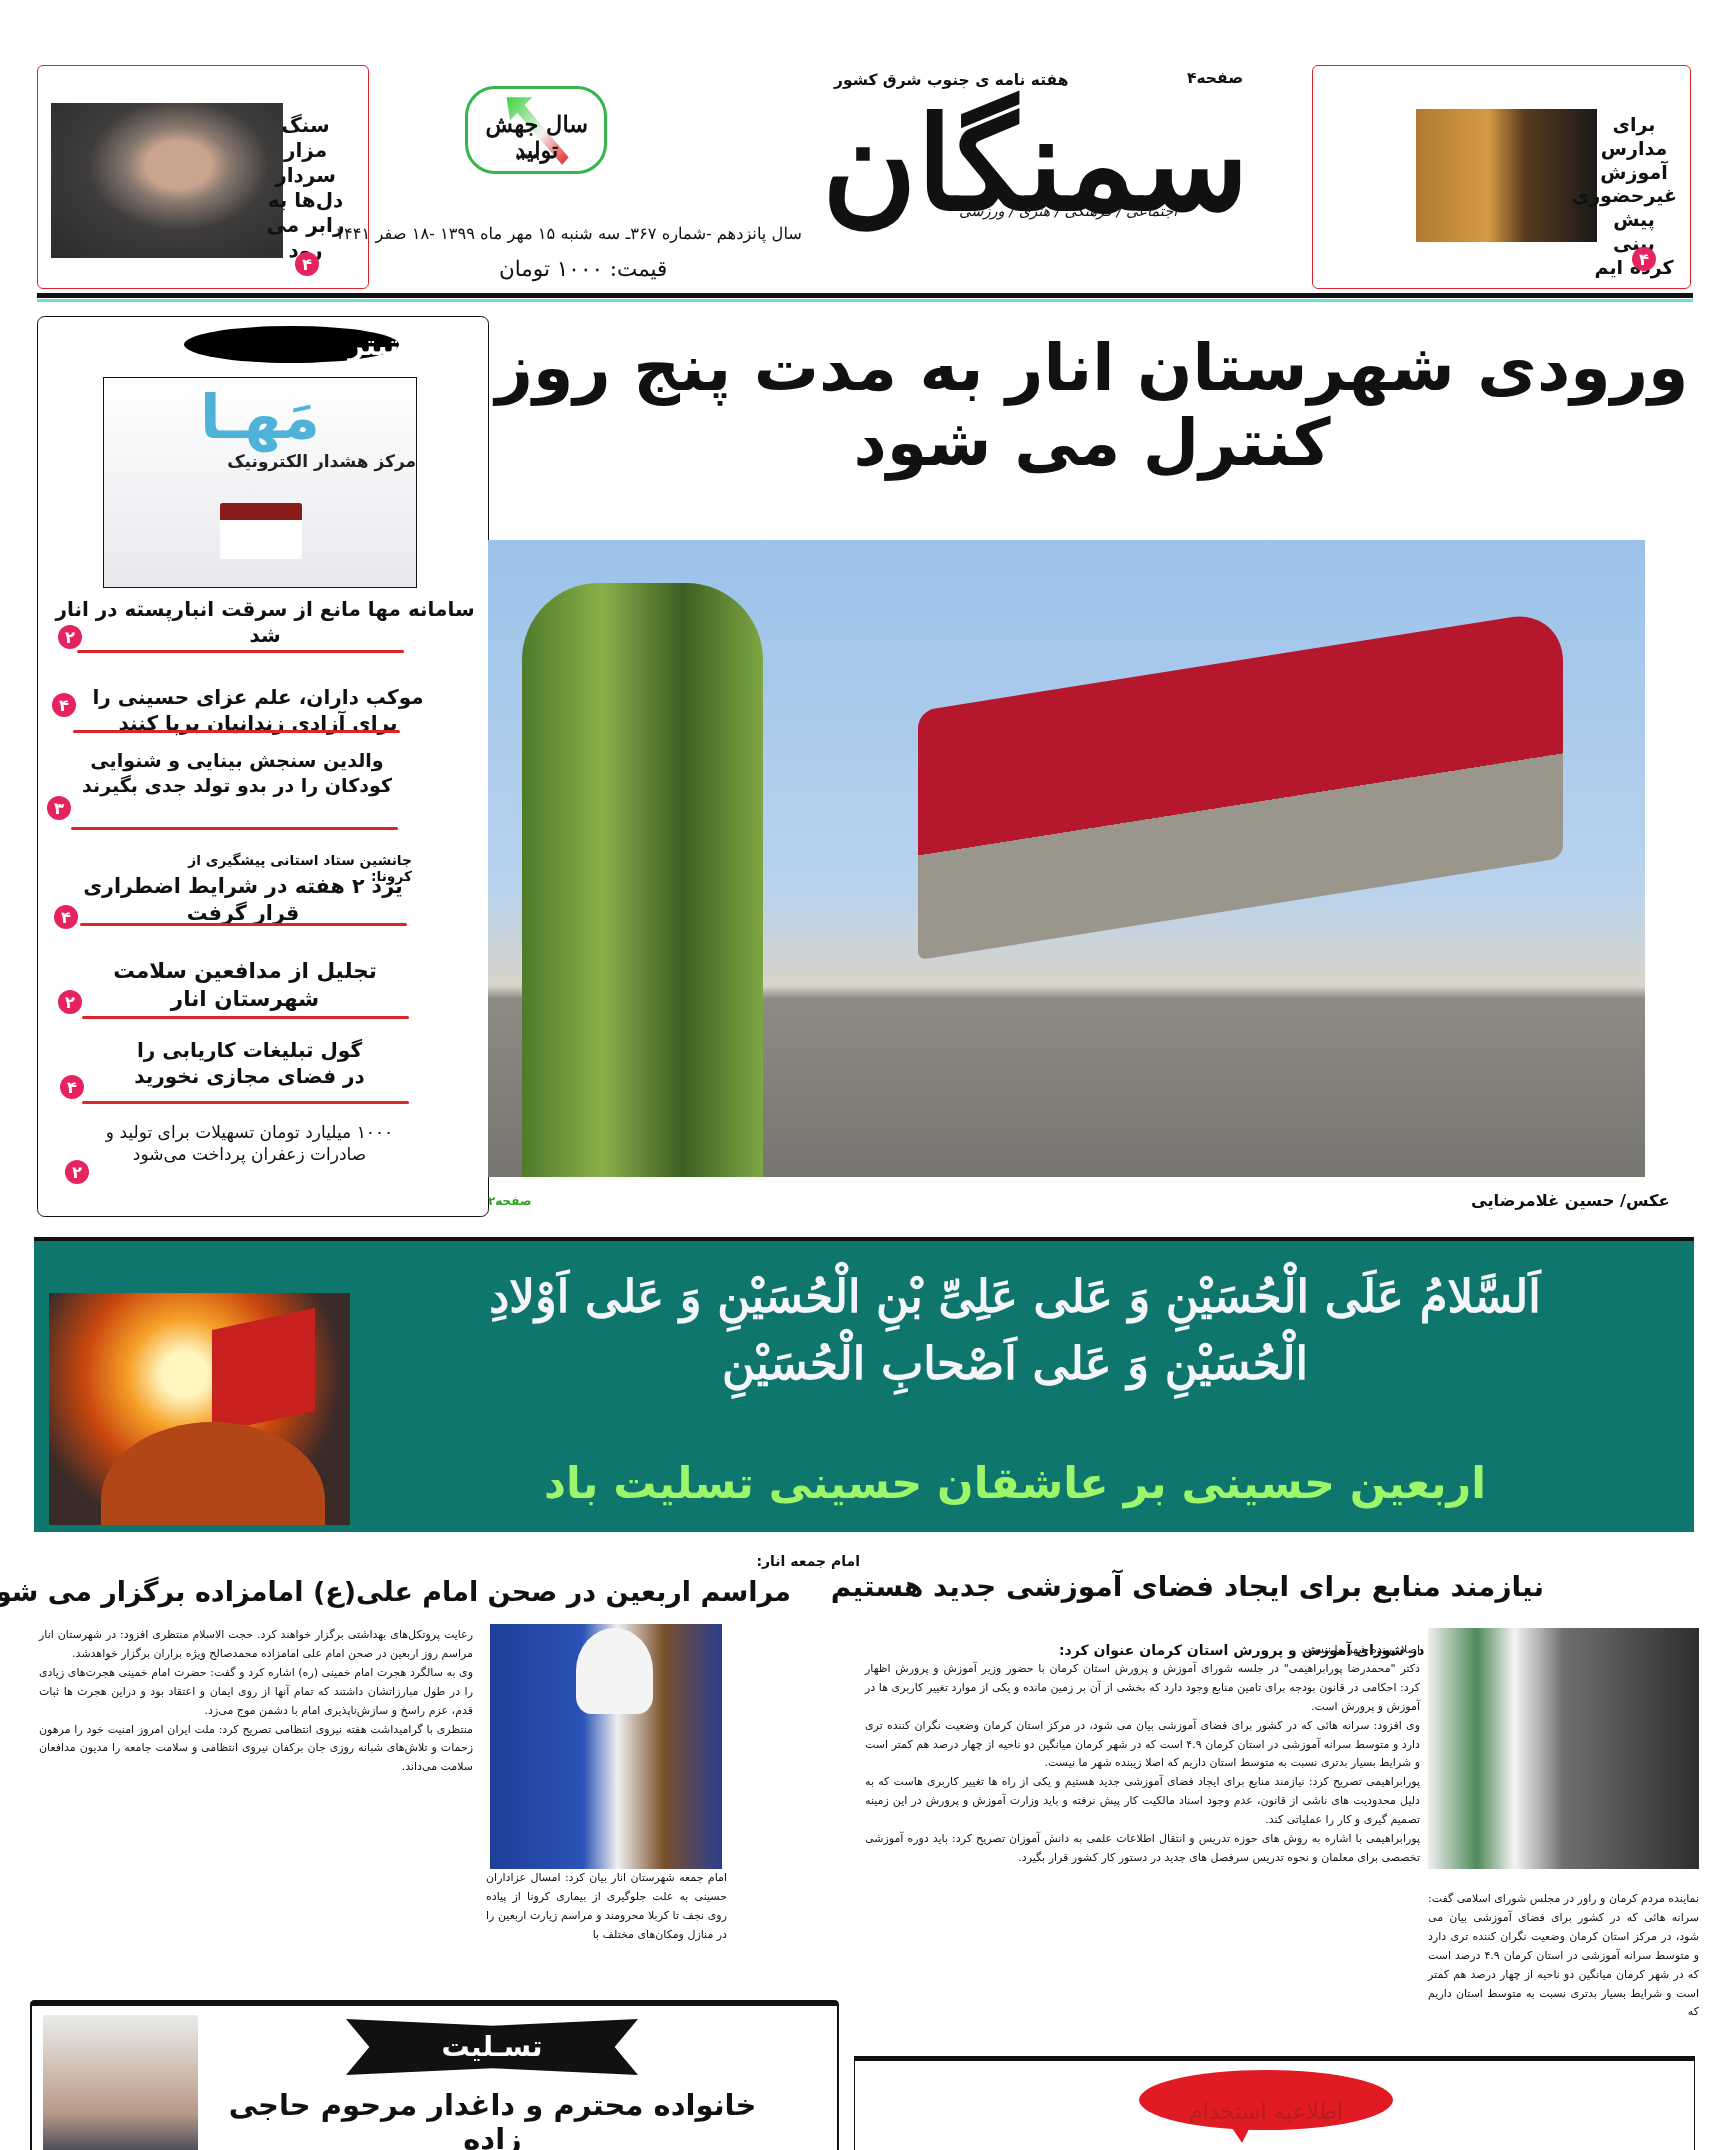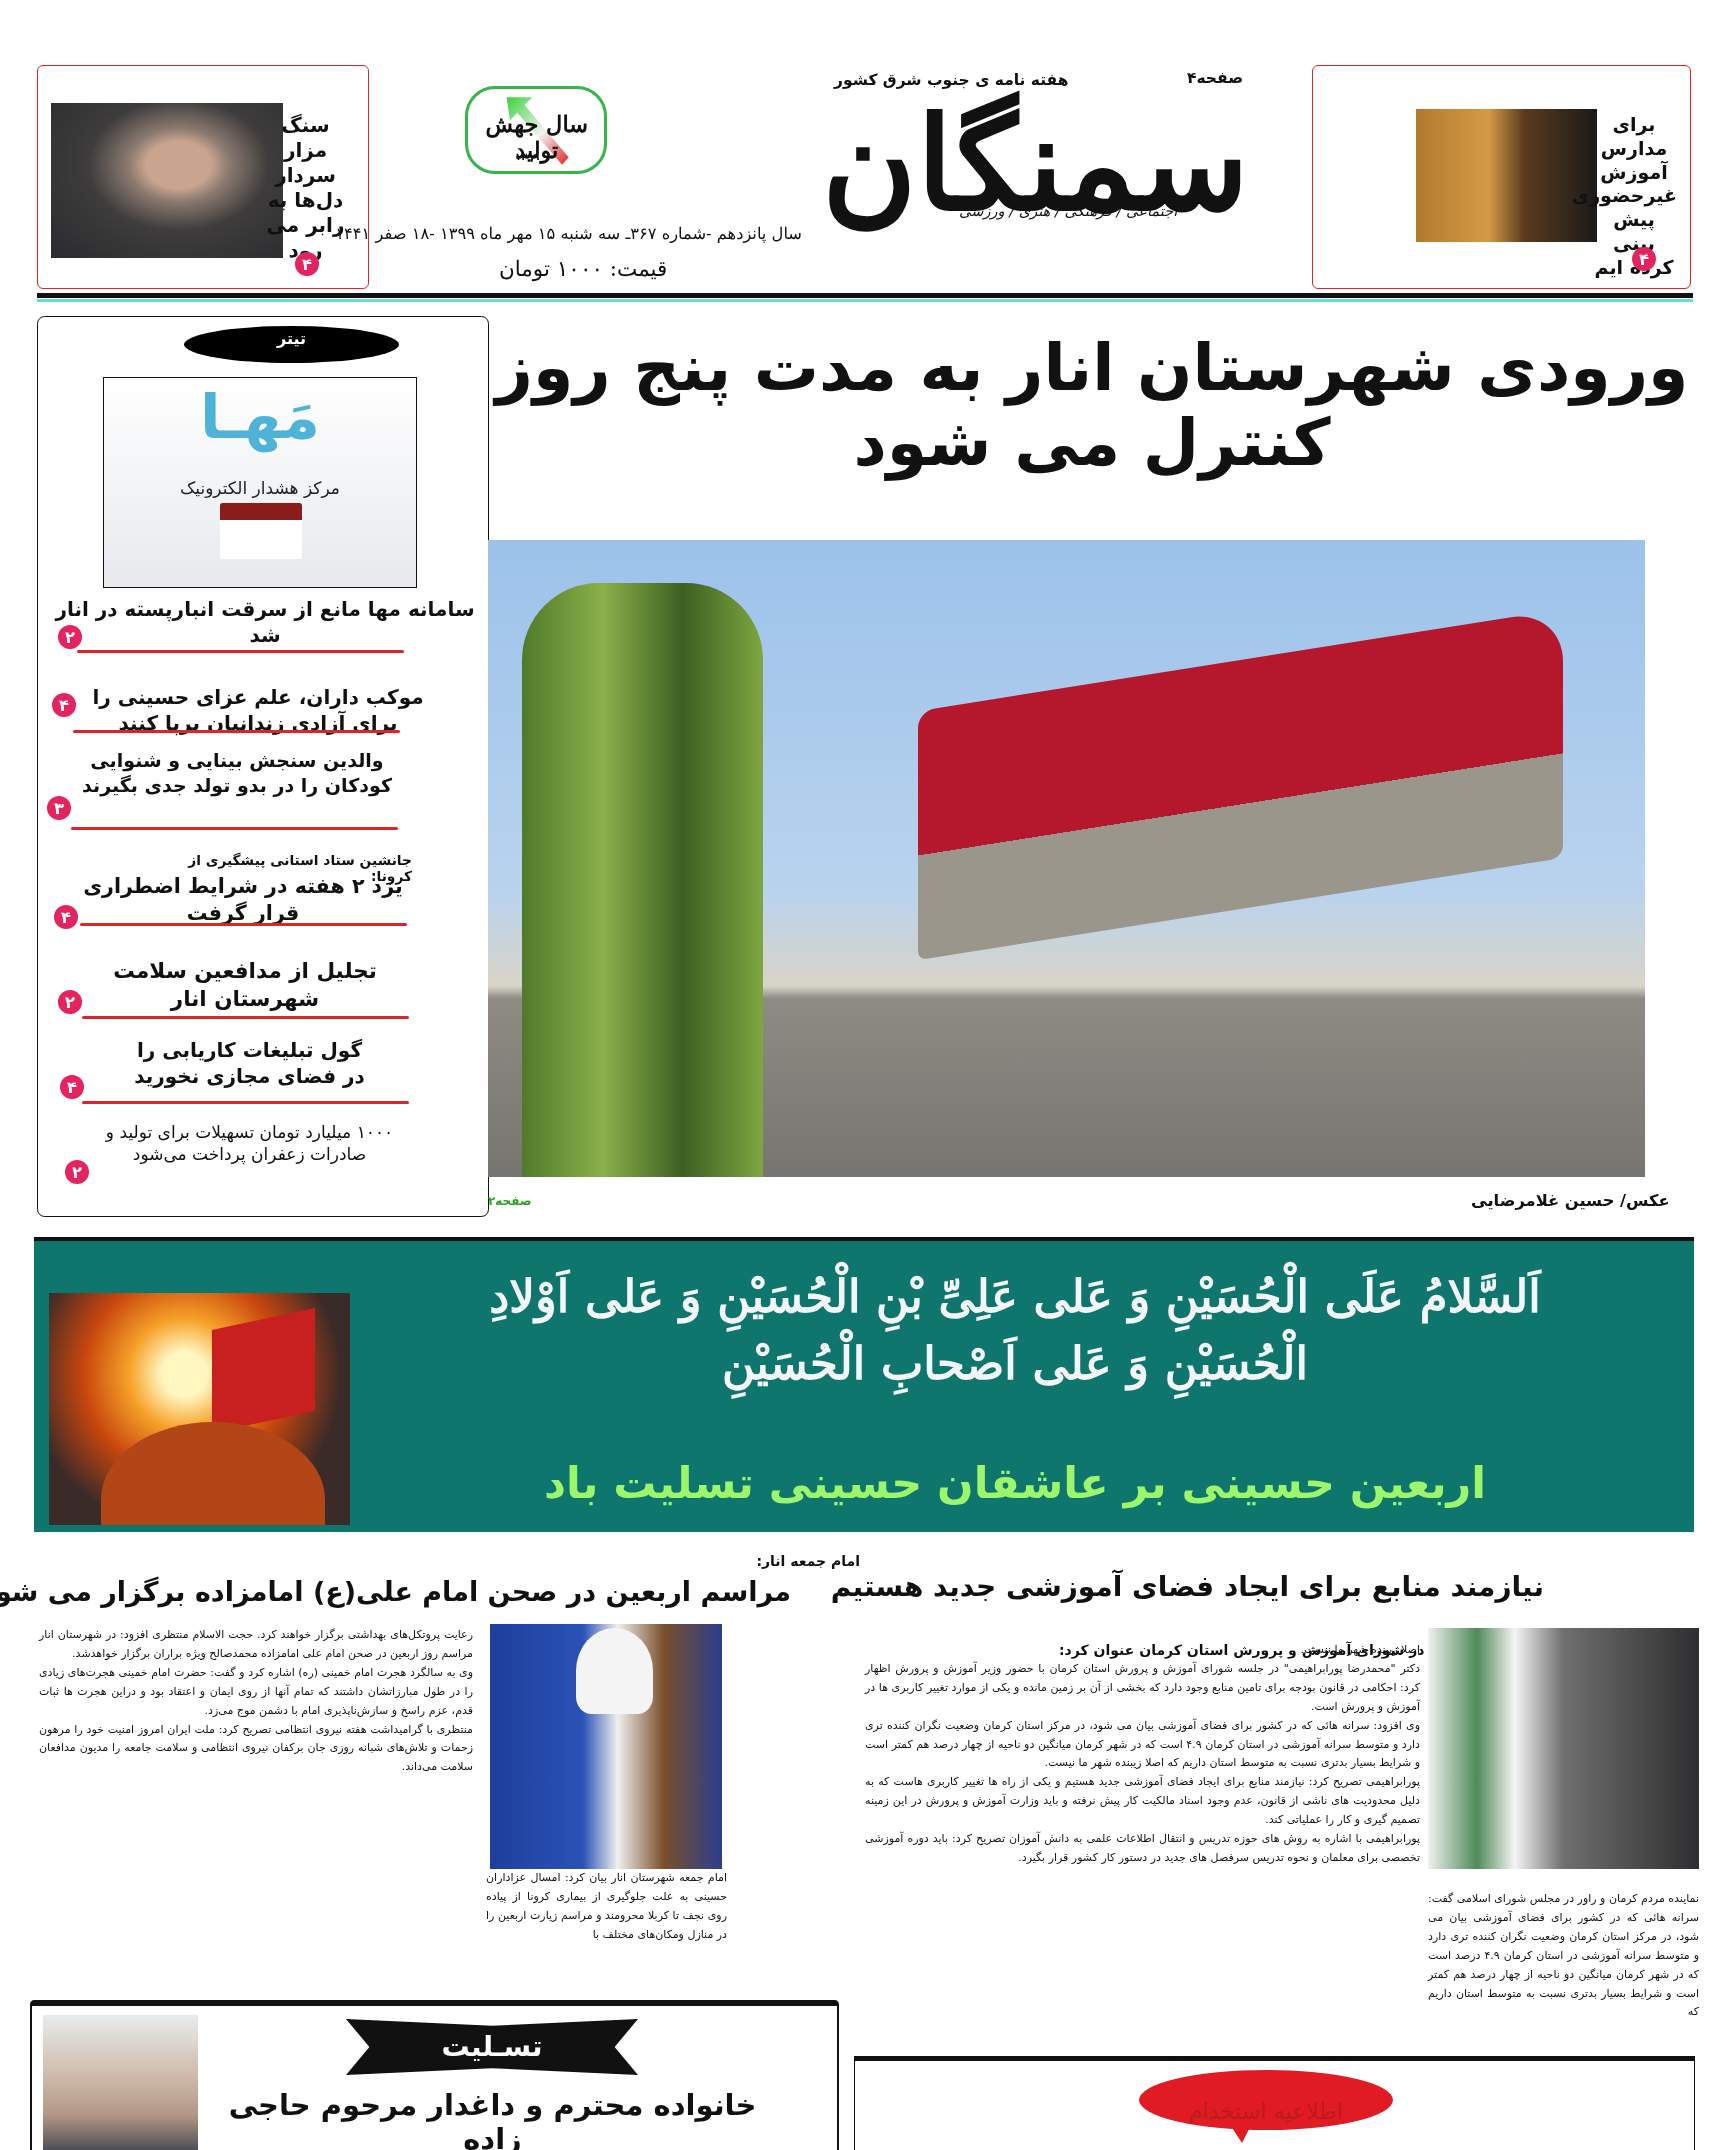--- a/index.html
+++ b/index.html
@@ -67,25 +67,25 @@
 </div>
 
 <div class="abs" style="left:415px; top:224px; width:387px; font-size:16.3px; font-family:'DejaVu Serif', serif; white-space:nowrap;">سال پانزدهم -شماره ۳۶۷ـ سه شنبه ۱۵ مهر ماه ۱۳۹۹ -۱۸ صفر ۱۴۴۱</div>
 <div class="abs" style="left:499px; top:256px; font-size:21.5px; font-family:'DejaVu Serif', serif;">قیمت: ۱۰۰۰ تومان</div>
 
 <div class="abs" style="left:37px; top:293px; width:1656px; height:5.2px; background:#111;"></div>
 <div class="abs" style="left:37px; top:299px; width:1656px; height:3.4px; background:#68e0cf;"></div>
 
 <div class="abs" style="left:37px; top:316px; width:452px; height:901px; border:1.7px solid #111; border-radius:7.7px;">
   <div class="abs" style="left:146px; top:8.6px; width:215px; height:37px; background:#000; border-radius:50%;"></div>
-  <div class="abs" style="left:146px; top:12px; width:215px; text-align:center; color:#fff; font-size:16px; font-weight:bold;">تیتر</div>
+  <div class="abs" style="left:146px; top:12px; width:215px; text-align:right; color:#fff; font-size:28px; font-weight:bold;">تیتر</div>
 
   <div class="abs photo ph-mahha" style="left:65px; top:60px; width:314px; height:211px; border:1.3px solid #111;">
     <div class="abs" style="left:0; top:4.3px; width:100%; text-align:center; color:#4fb3d9; font-size:60px; font-weight:bold;">مَهـا</div>
-    <div class="abs" style="left:0; top:73px; width:100%; text-align:center; color:#222; font-size:17px; font-weight:normal;margin-top:27px;">مرکز هشدار الکترونیک</div>
+    <div class="abs" style="left:0; top:73px; width:100%; text-align:right; color:#222; font-size:17px; font-weight:bold;">مرکز هشدار الکترونیک</div>
     <div class="abs" style="left:116px; top:125px; width:82px; height:56px; background:#fff; border-top:17px solid #8a1c1c; border-radius:2.6px;"></div>
   </div>
 </div>
 
 <div class="abs hl" style="left:54px; top:596px; width:422px; font-size:20px;">
   <span>سامانه مها مانع از سرقت انبارپسته در انار شد</span>
 </div>
 <div class="abs pg-badge" style="left:58px; top:625px;">۲</div>
 <div class="abs redline" style="left:77px; top:650px; width:327px;"></div>
 

